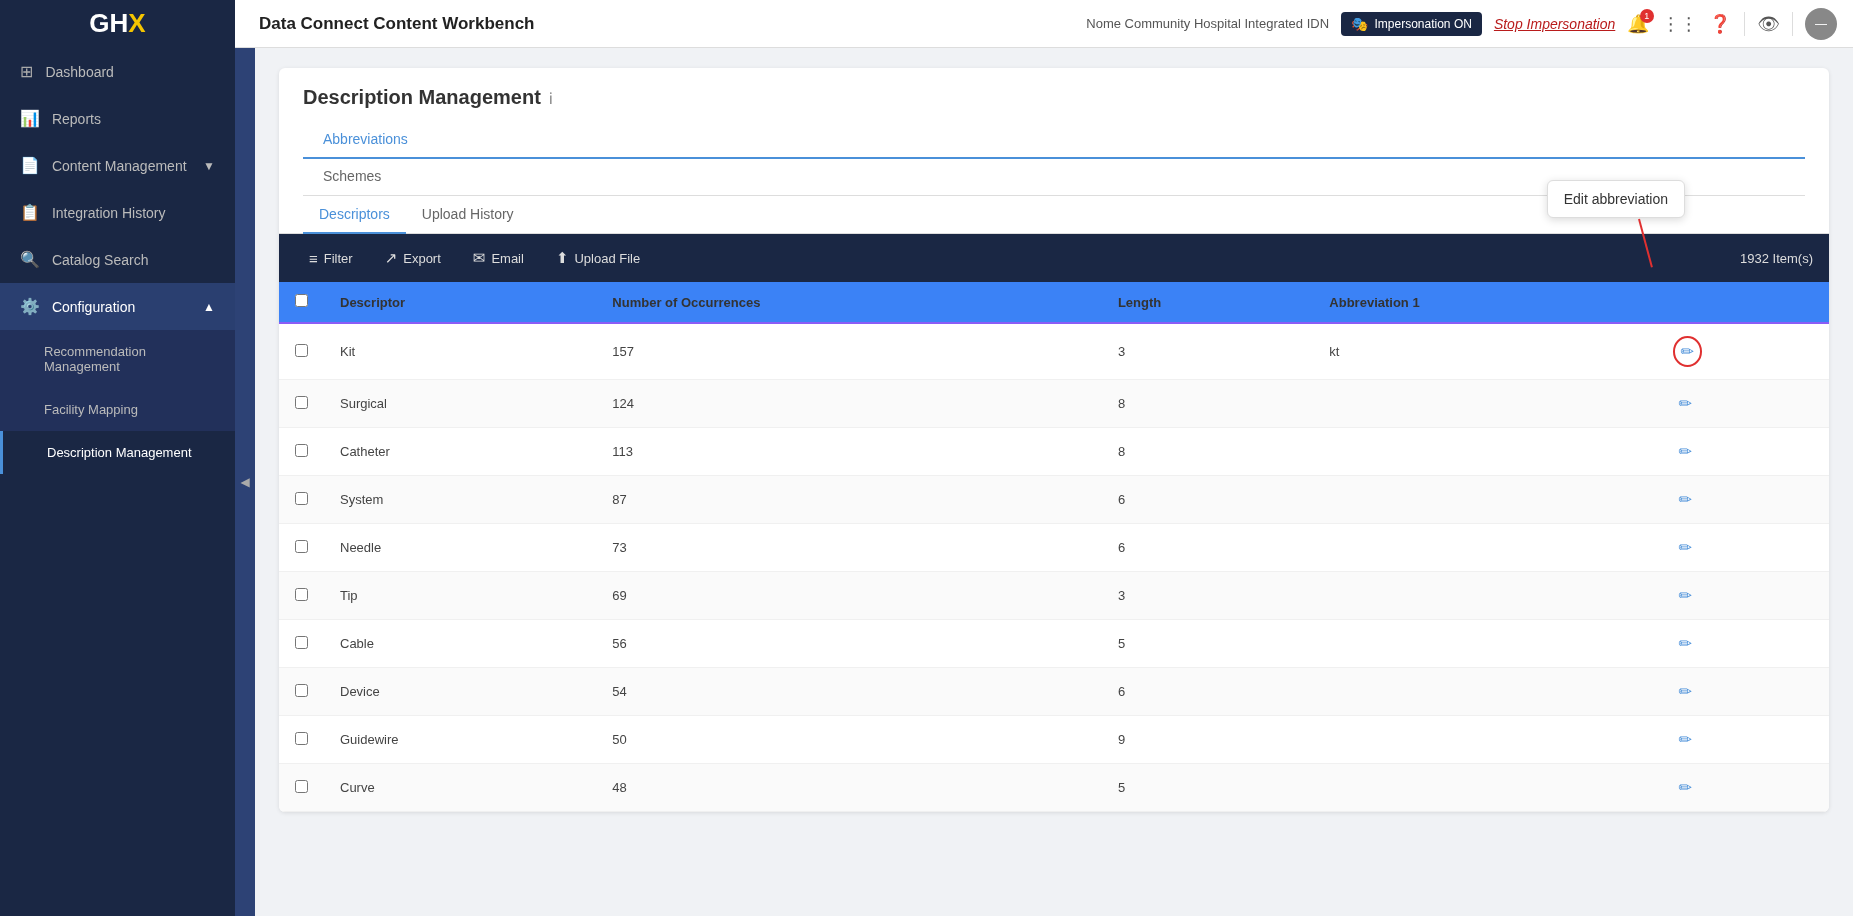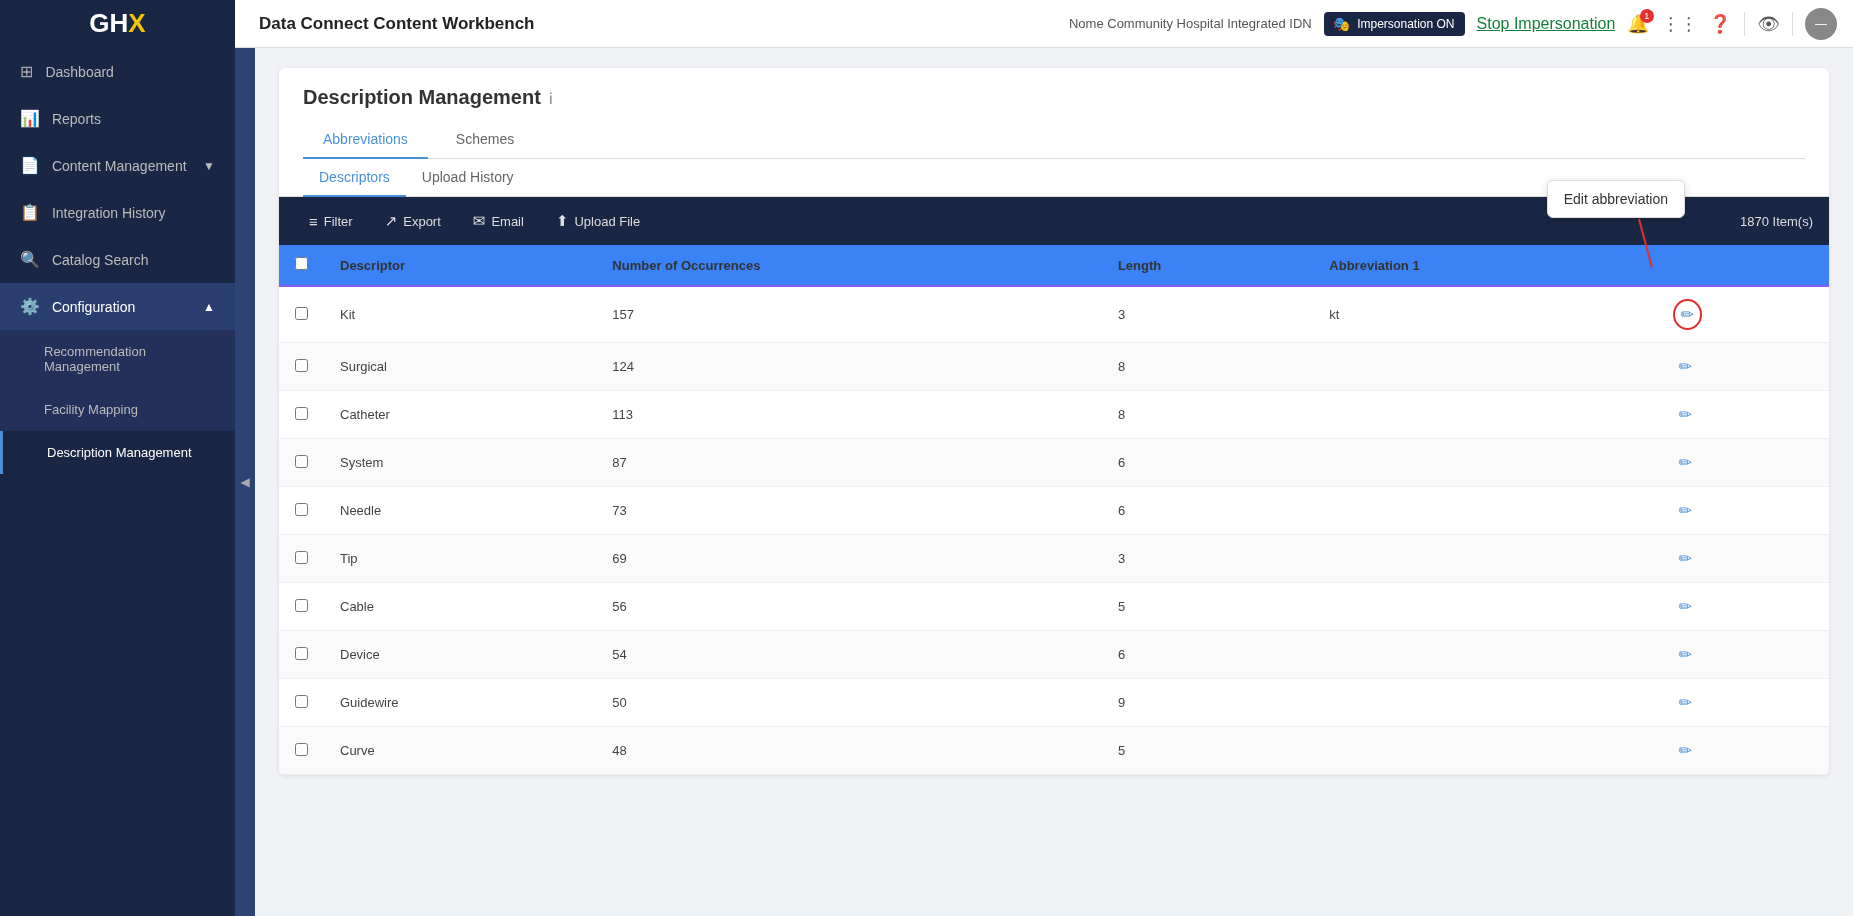--- a/index.html
+++ b/index.html
@@ -54,24 +54,25 @@
       color: #fff;
       border-radius: 4px;
       padding: 4px 10px;
       font-size: 12px;
       display: flex;
       align-items: center;
       gap: 6px;
     }
     .impersonation-badge .mask-icon { font-size: 14px; }
     .stop-impersonation {
-      color: #15803d;
-      font-size: 16px;
+      color: #b91c1c;
+      font-size: 14px;
       text-decoration: underline;
       cursor: pointer;
+      font-style: italic;
     }
     .header-icon {
       font-size: 18px;
       color: #555;
       cursor: pointer;
       position: relative;
     }
     .notif-badge {
       position: absolute;
       top: -4px; right: -4px;
@@ -172,21 +173,22 @@
     .info-icon {
       color: #888;
       font-size: 16px;
       cursor: pointer;
     }
 
     
     .tabs-row {
       display: flex;
       border-bottom: 1px solid #ddd;
-      gap: 8px;
+      gap: 0;
+      flex-direction: column;
     }
     .tab {
       padding: 10px 20px;
       cursor: pointer;
       font-size: 14px;
       color: #666;
       border-bottom: 2px solid transparent;
       margin-bottom: -1px;
     }
     .tab.active {
@@ -441,21 +443,21 @@
           <span>Export</span>
         </button>
         <button class="toolbar-btn">
           <span class="tb-icon">✉</span>
           <span>Email</span>
         </button>
         <button class="toolbar-btn">
           <span class="tb-icon">⬆</span>
           <span>Upload File</span>
         </button>
-        <span class="item-count">1870 Item(s)</span>
+        <span class="item-count">1932 Item(s)</span>
       </div>
 
       <table class="data-table">
         <thead>
           <tr>
             <th class="checkbox-cell">
               <input type="checkbox" style="">
             </th>
             <th>Descriptor</th>
             <th>Number of Occurrences</th>

